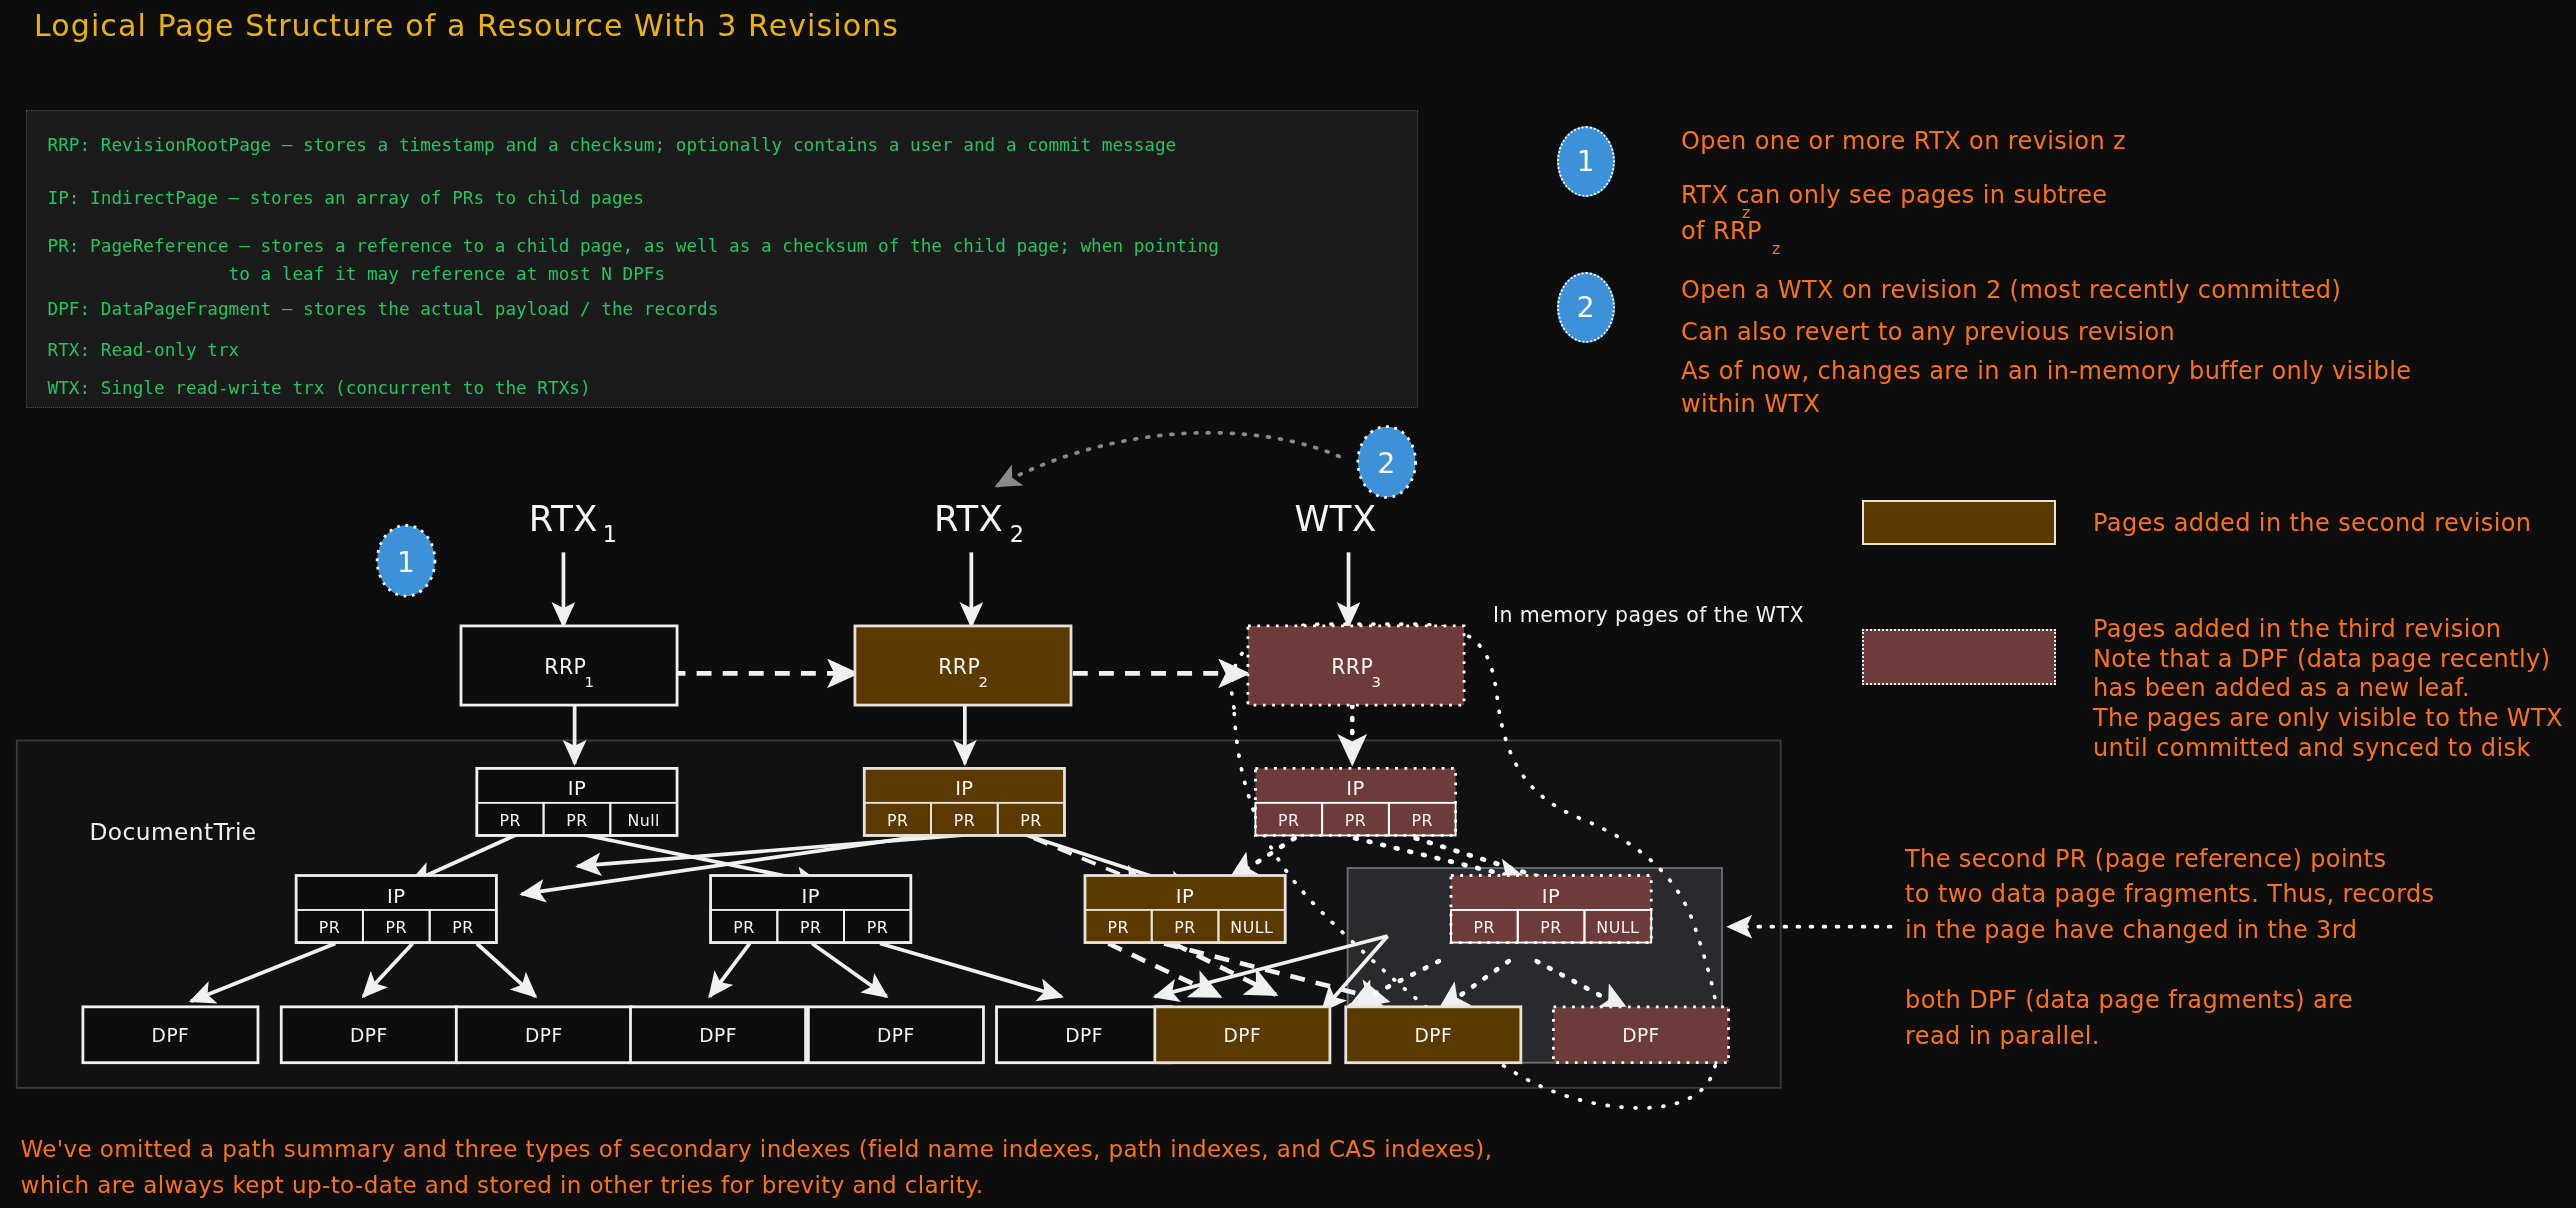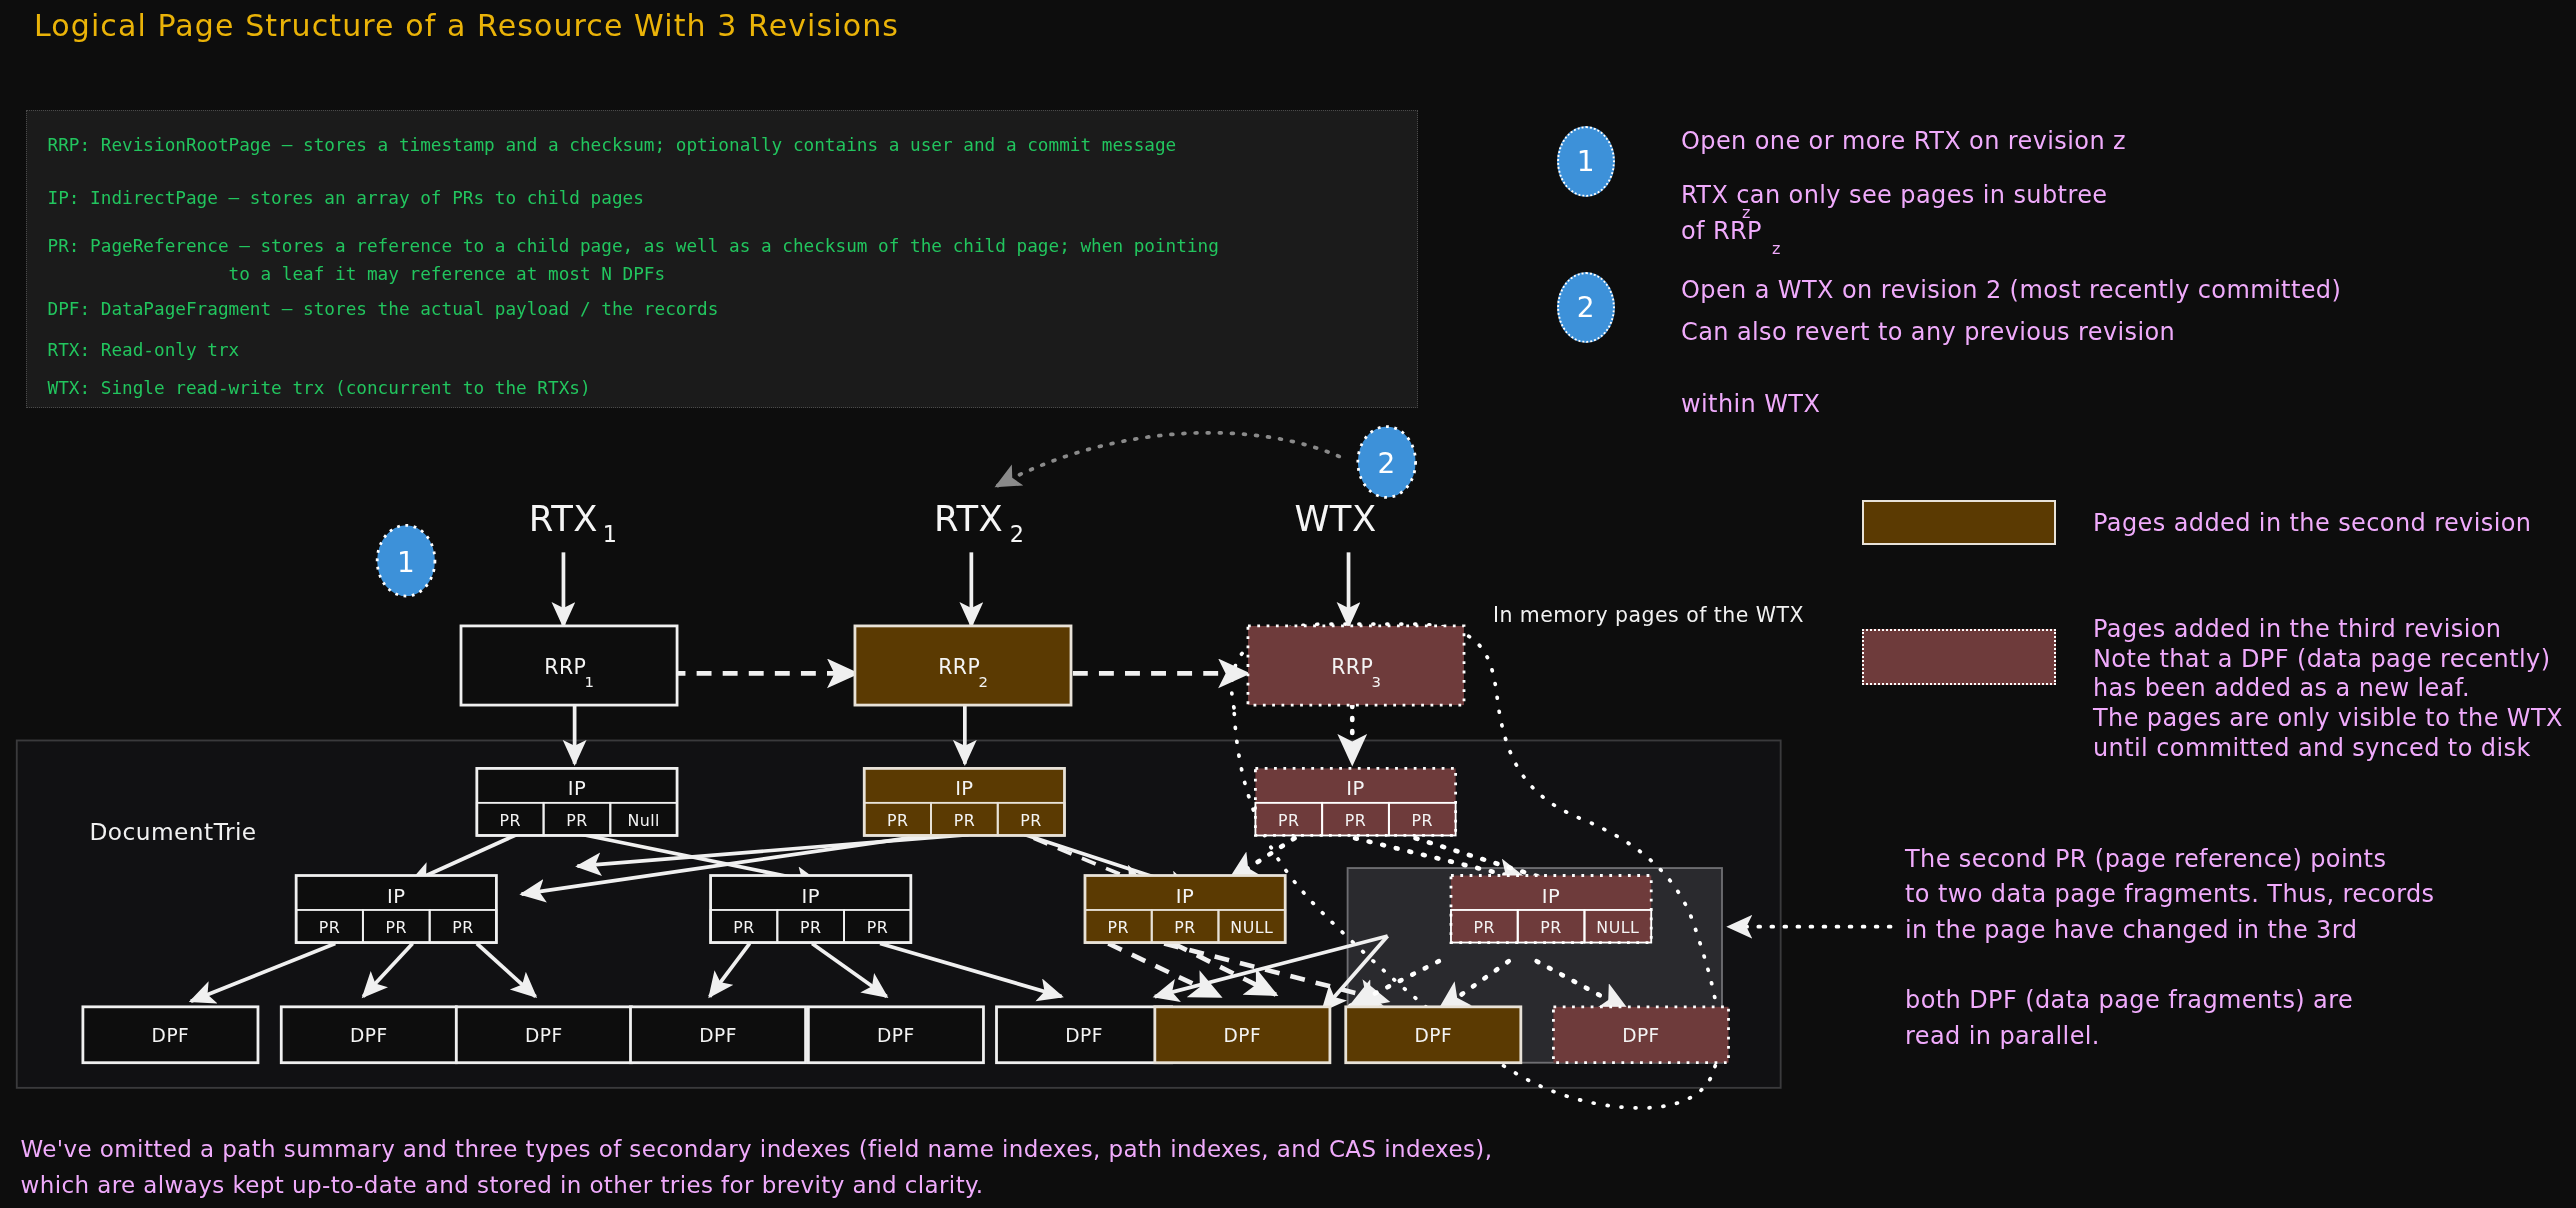--- a/index.html
+++ b/index.html
@@ -5,21 +5,21 @@
   html,body{margin:0;padding:0;background:#0d0d0d;}
   body{width:2576px;height:1209px;overflow:hidden;
        font-family:"DejaVu Sans",sans-serif;color:#ffffff;}
   #stage{position:relative;width:2576px;height:1209px;background:#0d0d0d;}
   .hand{font-family:"DejaVu Sans",sans-serif;font-weight:400;letter-spacing:0.5px;}
   .mono{font-family:"DejaVu Sans Mono",monospace;}
   #title{position:absolute;left:34px;top:7.5px;font-size:30px;color:#eab308;letter-spacing:1.1px;}
   #legendbox{position:absolute;left:26px;top:110px;width:1392px;height:298px;
              background:#1b1b1b;border:1.9px dotted #4a4a4a;box-sizing:border-box;}
   #legendbox .line{position:absolute;left:20.5px;font-size:17.7px;color:#22c55e;white-space:pre;}
-  .note{position:absolute;font-size:24px;color:#f0abfc;line-height:1.32;white-space:pre;letter-spacing:0.4px;}
+  .note{position:absolute;font-size:24px;color:#f97316;line-height:1.32;white-space:pre;letter-spacing:0.4px;}
   .badge{position:absolute;width:58px;height:71px;border-radius:50%;
          background:#3d91d9;border:2.8px dotted #ffffff;box-sizing:border-box;
          display:flex;align-items:center;justify-content:center;
          font-size:28px;color:#ffffff;}
   .swatch{position:absolute;box-sizing:border-box;}
   #sw2{left:1862px;top:500px;width:194px;height:45px;background:#5b3a02;border:2.8px solid #e8e2d8;}
   #sw3{left:1862px;top:629px;width:194px;height:56px;background:#6e3b3b;border:2.8px dotted #ffffff;}
   svg{position:absolute;left:0;top:0;width:2576px;height:1209px;overflow:visible;}
 </style>
 </head>
@@ -42,20 +42,21 @@
   <div class="badge hand" style="left:1557px;top:126px">1</div>
   <div class="note hand" style="left:1681px;top:126px">Open one or more RTX on revision z</div>
   <div class="note hand" style="left:1681px;top:180px">RTX can only see pages in subtree</div>
   <div class="note hand" style="left:1681px;top:216px">of RRP</div>
   <div class="note hand" style="left:1742px;top:202px;font-size:16px">z</div>
   <div class="note hand" style="left:1772px;top:238px;font-size:16px">z</div>
 
   <div class="badge hand" style="left:1557px;top:272px">2</div>
   <div class="note hand" style="left:1681px;top:275px">Open a WTX on revision 2 (most recently committed)</div>
   <div class="note hand" style="left:1681px;top:317px">Can also revert to any previous revision</div>
+  <div class="note hand" style="left:1681px;top:356px">As of now, changes are in an in-memory buffer only visible</div>
   <div class="note hand" style="left:1681px;top:389px">within WTX</div>
 
   <div class="swatch" id="sw2"></div>
   <div class="note hand" style="left:2093px;top:508px">Pages added in the second revision</div>
 
   <div class="swatch" id="sw3"></div>
   <div class="note hand" style="left:2093px;top:614px">Pages added in the third revision</div>
   <div class="note hand" style="left:2093px;top:644px">Note that a DPF (data page recently)</div>
   <div class="note hand" style="left:2093px;top:673px">has been added as a new leaf.</div>
   <div class="note hand" style="left:2093px;top:703px">The pages are only visible to the WTX</div>

